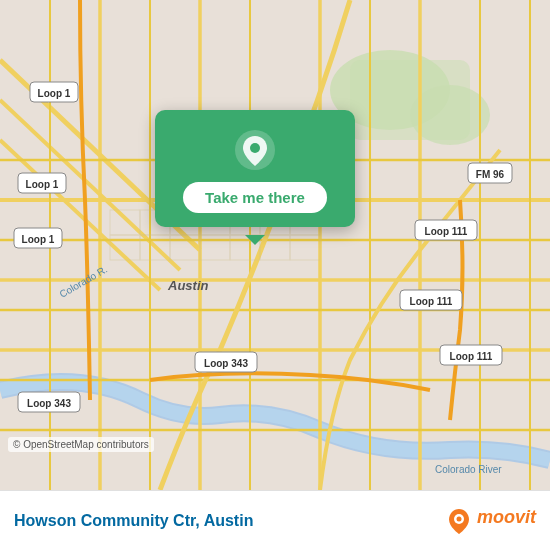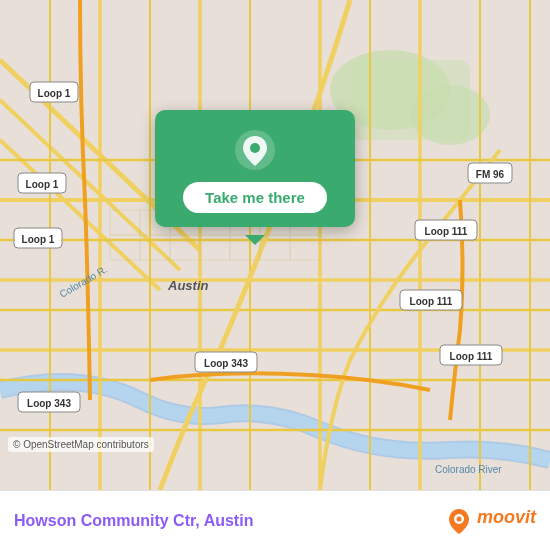--- a/index.html
+++ b/index.html
@@ -91,21 +91,21 @@
       bottom: 38px;
       left: 8px;
       background: rgba(255,255,255,0.75);
       padding: 2px 5px;
       border-radius: 3px;
     }
 
     #location-name {
       font-size: 16px;
       font-weight: 600;
-      color: #8b5cf6;
+      color: #0369a1;
       flex: 1;
     }
 
     #moovit-logo {
       display: flex;
       align-items: flex-start;
       gap: 4px;
     }
 
     #moovit-pin {

